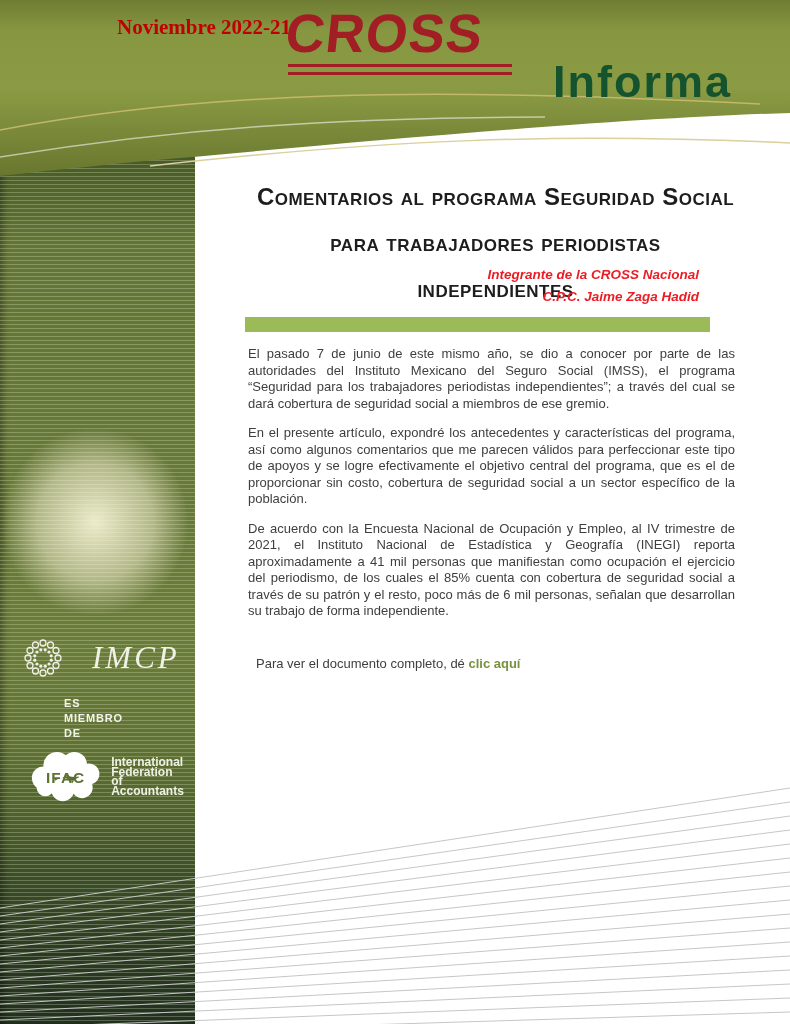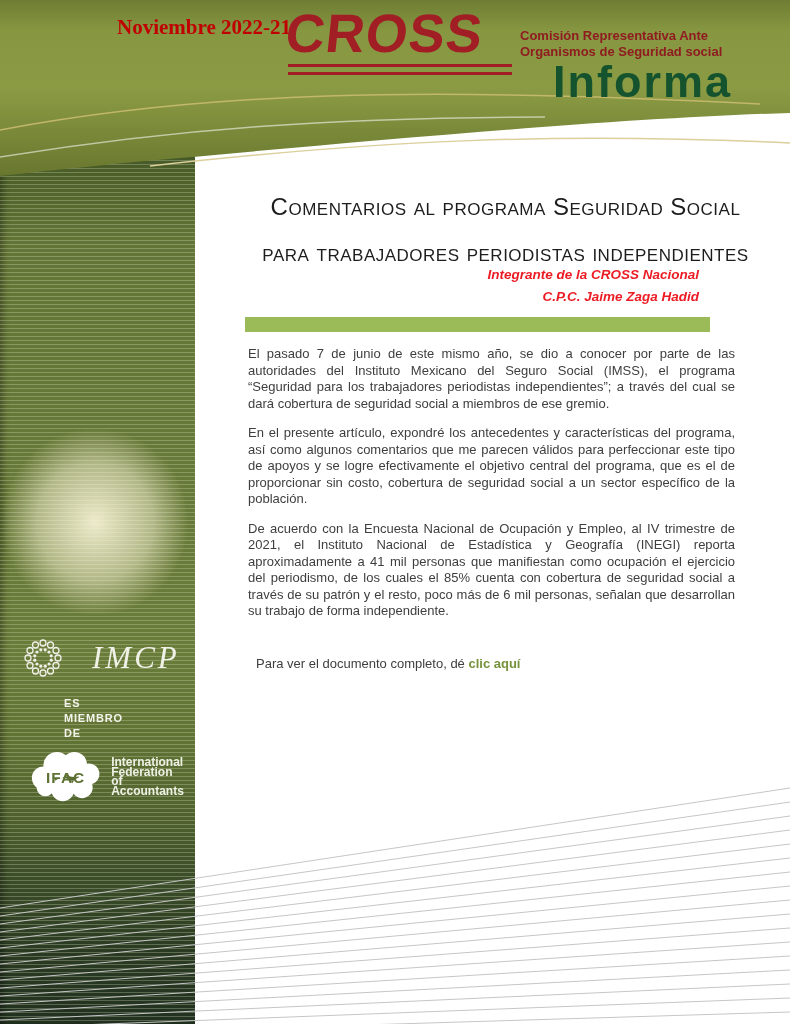--- a/index.html
+++ b/index.html
@@ -33,22 +33,22 @@
   .imcp-row{position:absolute;left:20px;top:495px;display:flex;align-items:center;}
   .imcp-text{font-family:"Liberation Serif",serif;font-size:31px;color:#f0f1e7;
     letter-spacing:3px;margin-left:26px;font-style:italic;}
   .membership{position:absolute;left:64px;top:556px;font-size:11px;font-weight:bold;
     color:#f2f3ea;line-height:15px;letter-spacing:.8px;}
   .ifac-row{position:absolute;left:28px;top:610px;display:flex;align-items:center;}
   .ifac-name{font-size:12px;font-weight:bold;color:#eef0e4;line-height:9.5px;margin-left:4px;}
 
   
   .main{position:absolute;left:248px;top:0;width:487px;height:1024px;z-index:3;}
-  .title{position:absolute;top:170px;left:0;width:100%;margin:14px;text-align:center;
-    font-size:24px;font-weight:normal;color:#1d1d1d;line-height:46px;
+  .title{position:absolute;top:170px;left:0;width:100%;margin:4px;text-align:center;
+    font-size:24px;font-weight:bold;color:#1d1d1d;line-height:46px;
     font-variant:small-caps;letter-spacing:.5px;}
   .author{position:absolute;top:264px;left:0;width:100%;box-sizing:border-box;padding-right:36px;
     text-align:right;font-size:13.5px;font-weight:bold;font-style:italic;
     color:#ec1c24;line-height:22px;}
   .green-bar{position:absolute;top:317px;left:-3px;width:465px;height:15px;background:#9bbb59;}
   .body-text{position:absolute;top:346px;left:0;width:100%;}
   .body-text p{margin:0 0 13px 0;font-size:13px;line-height:16.5px;color:#3e3e3e;
     text-align:justify;}
   .cta{position:absolute;top:648px;left:0;margin:8px;font-size:13px;color:#3e3e3e;}
   .cta-link{color:#76923c;font-weight:bold;text-decoration:none;cursor:pointer;}
@@ -73,24 +73,20 @@
     <path d="M0 0 H790 V113 C620 118 380 140 180 158 C120 163 55 170 0 176 Z" fill="url(#hg)"></path>
     <path d="M0 130 C200 92 420 86 760 104" fill="none" stroke="#cdbd72" stroke-width="1.5" opacity="0.85"></path>
     <path d="M0 157 C180 128 330 118 545 117" fill="none" stroke="#ffffff" stroke-width="1.5" opacity="0.55"></path>
     <path d="M150 166 C380 140 560 132 790 143" fill="none" stroke="#dbcf9b" stroke-width="1.5"></path>
   </svg>
 
   <div class="issue-date">Noviembre 2022-21</div>
   <div class="cross-logo">CROSS</div>
   <div class="cross-rule rule-1"></div>
   <div class="cross-rule rule-2"></div>
-  <div class="brand-tagline">
-    <div>Comisión Representativa Ante</div>
-    <div>Organismos de Seguridad social</div>
-  </div>
   <div class="informa">Informa</div>
 
   <aside class="sidebar">
     <div class="sb-content">
       <div class="imcp-row">
         <svg id="starburst" width="46" height="46" viewBox="0 0 46 46">
             <circle cx="38" cy="23" r="3" fill="none" stroke="#f0f0e8" stroke-width="1.3"></circle>
             <circle cx="31.214314814143364" cy="25.185184691083318" r="1.6" fill="#f0f0e8"></circle>
             <circle cx="35.99038105676658" cy="30.5" r="3" fill="none" stroke="#f0f0e8" stroke-width="1.3"></circle>
             <circle cx="29.02121295818934" cy="28.999582861510685" r="1.6" fill="#f0f0e8"></circle>

